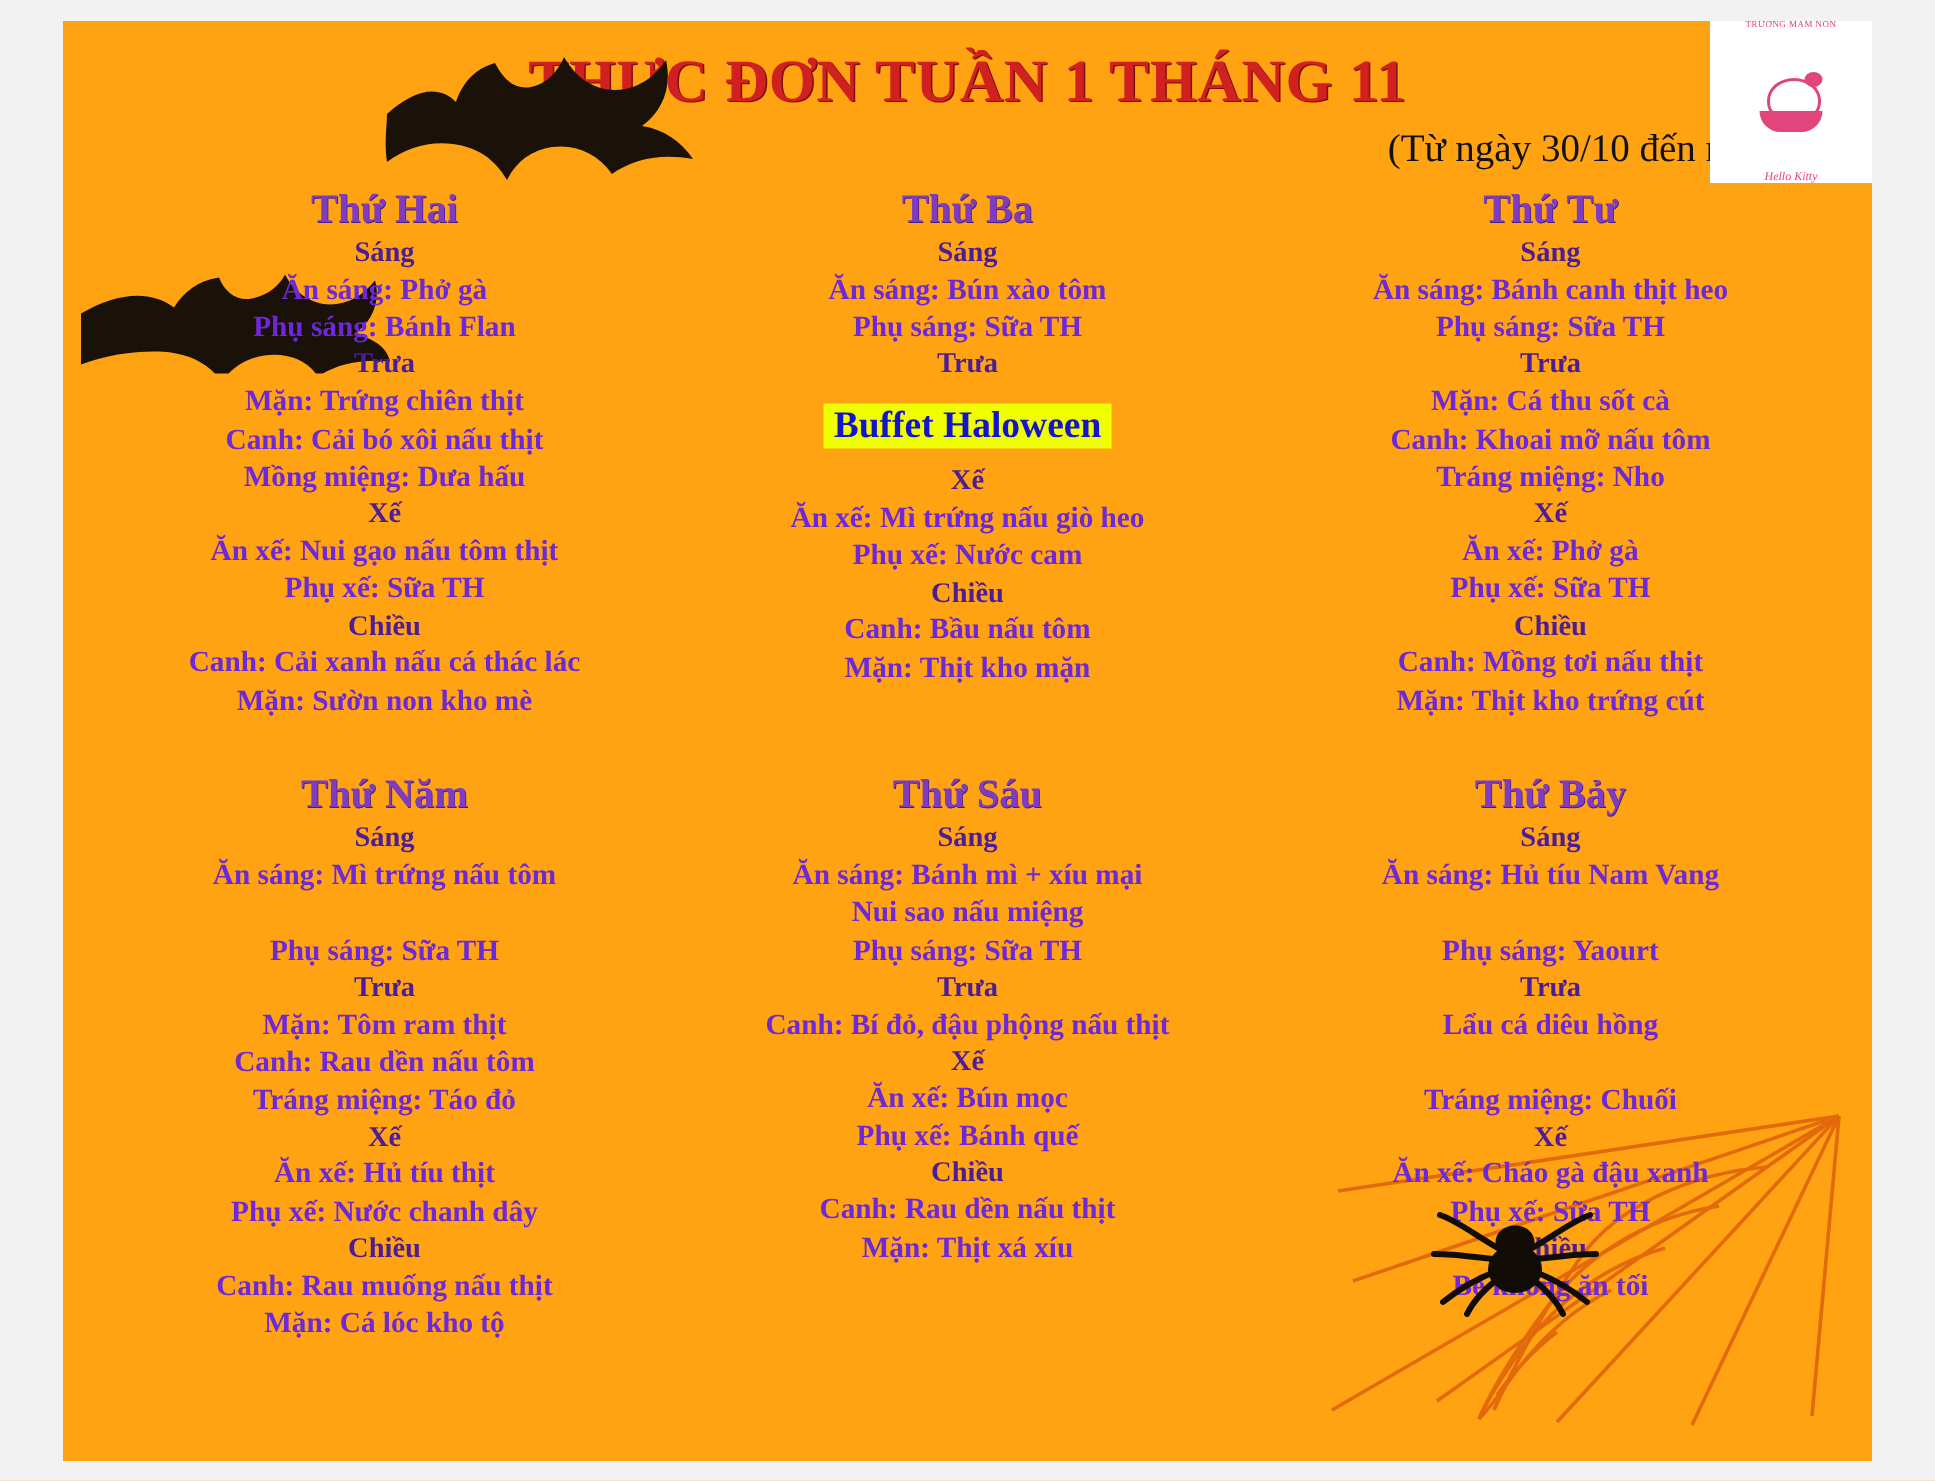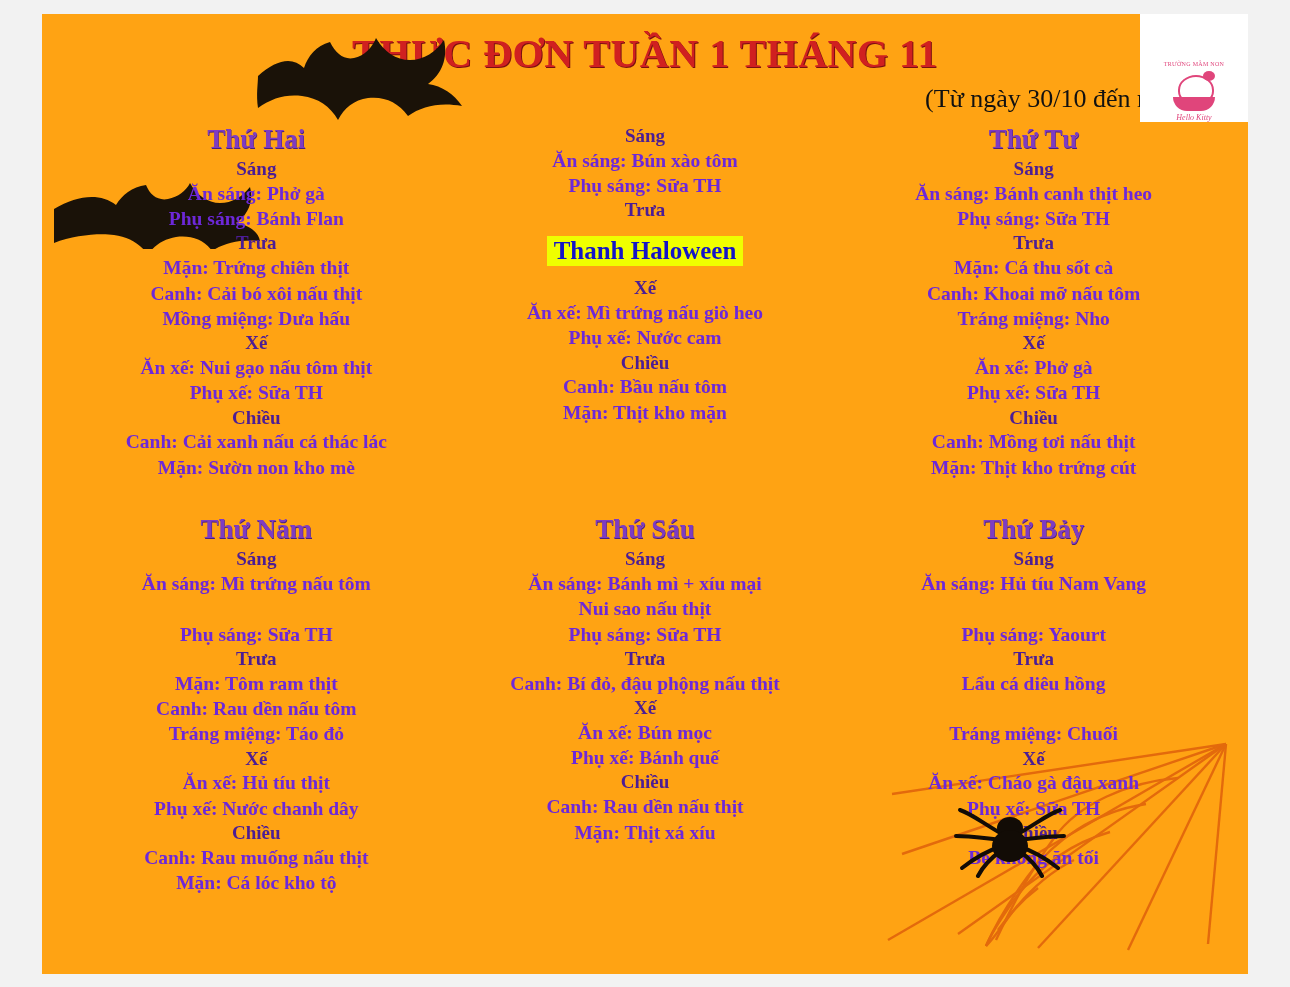--- a/index.html
+++ b/index.html
@@ -55,21 +55,21 @@
   }
   .logo {
     position: absolute;
     right: 0px;
     top: 0px;
     width: 108px;
     height: 108px;
     background: #ffffff;
     display: flex;
     align-items: center;
-    justify-content: flex-end;
+    justify-content: space-between;
     flex-direction: column;
   }
   .logo .logo-top {
     font-size: 6px;
     color: #E0457B;
     letter-spacing: .3px;
     margin-bottom: 2px;
     text-align: center;
   }
   .logo .kitty {
@@ -254,25 +254,26 @@
         <div class="item">Mồng miệng: Dưa hấu</div>
         <div class="section-label">Xế</div>
         <div class="item">Ăn xế: Nui gạo nấu tôm thịt</div>
         <div class="item">Phụ xế: Sữa TH</div>
         <div class="section-label">Chiều</div>
         <div class="item">Canh: Cải xanh nấu cá thác lác</div>
         <div class="item">Mặn: Sườn non kho mè</div>
       </div>
 
       <div class="day">
+        <div class="day-name">Thứ Ba</div>
         <div class="section-label">Sáng</div>
         <div class="item">Ăn sáng: Bún xào tôm</div>
         <div class="item">Phụ sáng: Sữa TH</div>
         <div class="section-label">Trưa</div>
-        <div class="buffet">Thanh Haloween</div>
+        <div class="buffet">Buffet Haloween</div>
         <div class="section-label">Xế</div>
         <div class="item">Ăn xế: Mì trứng nấu giò heo</div>
         <div class="item">Phụ xế: Nước cam</div>
         <div class="section-label">Chiều</div>
         <div class="item">Canh: Bầu nấu tôm</div>
         <div class="item">Mặn: Thịt kho mặn</div>
       </div>
 
       <div class="day">
         <div class="day-name">Thứ Tư</div>
@@ -308,21 +309,21 @@
         <div class="section-label">Chiều</div>
         <div class="item">Canh: Rau muống nấu thịt</div>
         <div class="item">Mặn: Cá lóc kho tộ</div>
       </div>
 
       <div class="day">
         <div class="pad-top"></div>
         <div class="day-name">Thứ Sáu</div>
         <div class="section-label">Sáng</div>
         <div class="item">Ăn sáng: Bánh mì + xíu mại</div>
-        <div class="item">Nui sao nấu thịt</div>
+        <div class="item">Nui sao nấu miệng</div>
         <div class="item">Phụ sáng: Sữa TH</div>
         <div class="section-label">Trưa</div>
         <div class="item">Canh: Bí đỏ, đậu phộng nấu thịt</div>
         <div class="section-label">Xế</div>
         <div class="item">Ăn xế: Bún mọc</div>
         <div class="item">Phụ xế: Bánh quế</div>
         <div class="section-label">Chiều</div>
         <div class="item">Canh: Rau dền nấu thịt</div>
         <div class="item">Mặn: Thịt xá xíu</div>
       </div>

